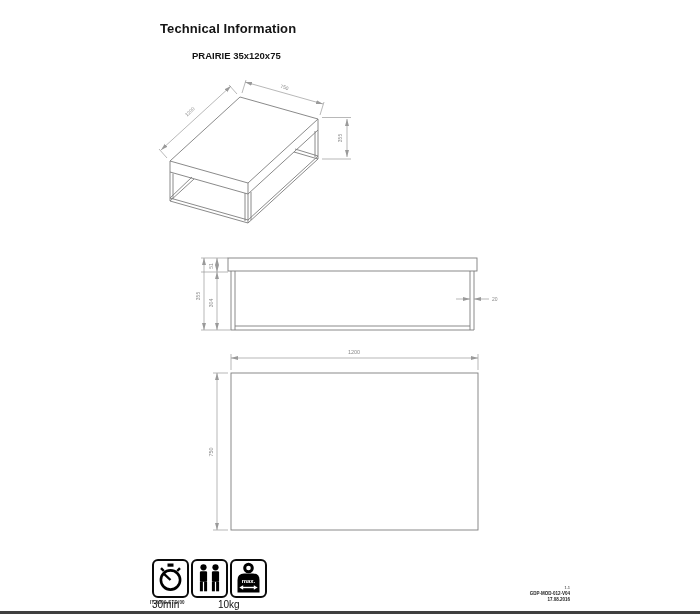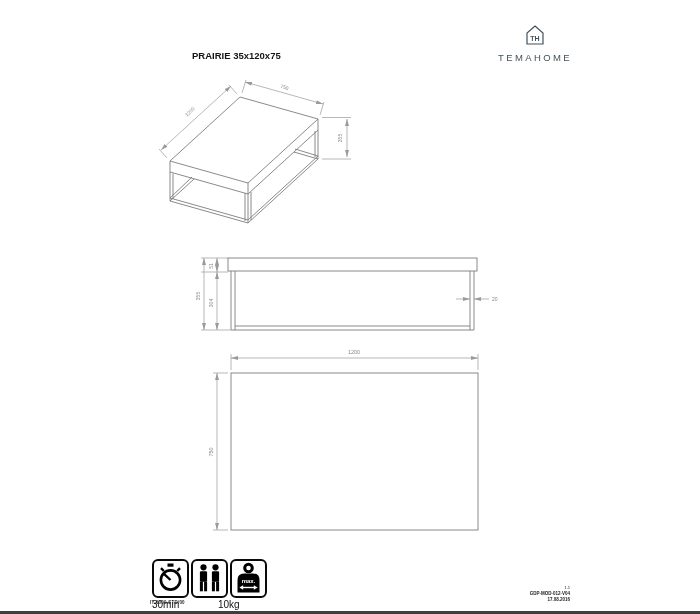--- a/index.html
+++ b/index.html
@@ -25,29 +25,23 @@
   .microtext-right{position:absolute;right:130px;top:585px;text-align:right;line-height:6px;}
   .microtext-right .rev{font-size:4px;color:#666;font-weight:600;}
   .microtext-right .ref{font-size:4.5px;color:#1a1a1a;font-weight:700;}
   .bottom-bar{position:absolute;left:0;top:611px;width:700px;height:3px;background:#3f3f3f;}
 </style>
 </head>
 <body>
 
 <div class="page">
 
+  <div class="title">Technical Information</div>
   <div class="product">PRAIRIE 35x120x75</div>
 
-  <div class="logo">
-    <svg width="100" height="22" viewBox="0 0 100 22">
-      <path d="M50,2 L58,9 L58,20 L42,20 L42,9 Z" fill="none" stroke="#43525b" stroke-width="1.2"></path>
-      <text x="50" y="16.5" text-anchor="middle" font-size="7" font-weight="700" fill="#43525b">TH</text>
-    </svg>
-    <div class="wordmark">TEMAHOME</div>
-  </div>
 
   <svg class="drawings" width="700" height="614" viewBox="0 0 700 614">
     <defs>
       <marker id="arrE" markerUnits="userSpaceOnUse" markerWidth="8" markerHeight="5" refX="7" refY="2" orient="auto">
         <path d="M0,0 L7,2 L0,4 Z" fill="#9a9a9a"></path>
       </marker>
       <marker id="arrS" markerUnits="userSpaceOnUse" markerWidth="8" markerHeight="5" refX="7" refY="2" orient="auto-start-reverse">
         <path d="M0,0 L7,2 L0,4 Z" fill="#9a9a9a"></path>
       </marker>
     </defs>

